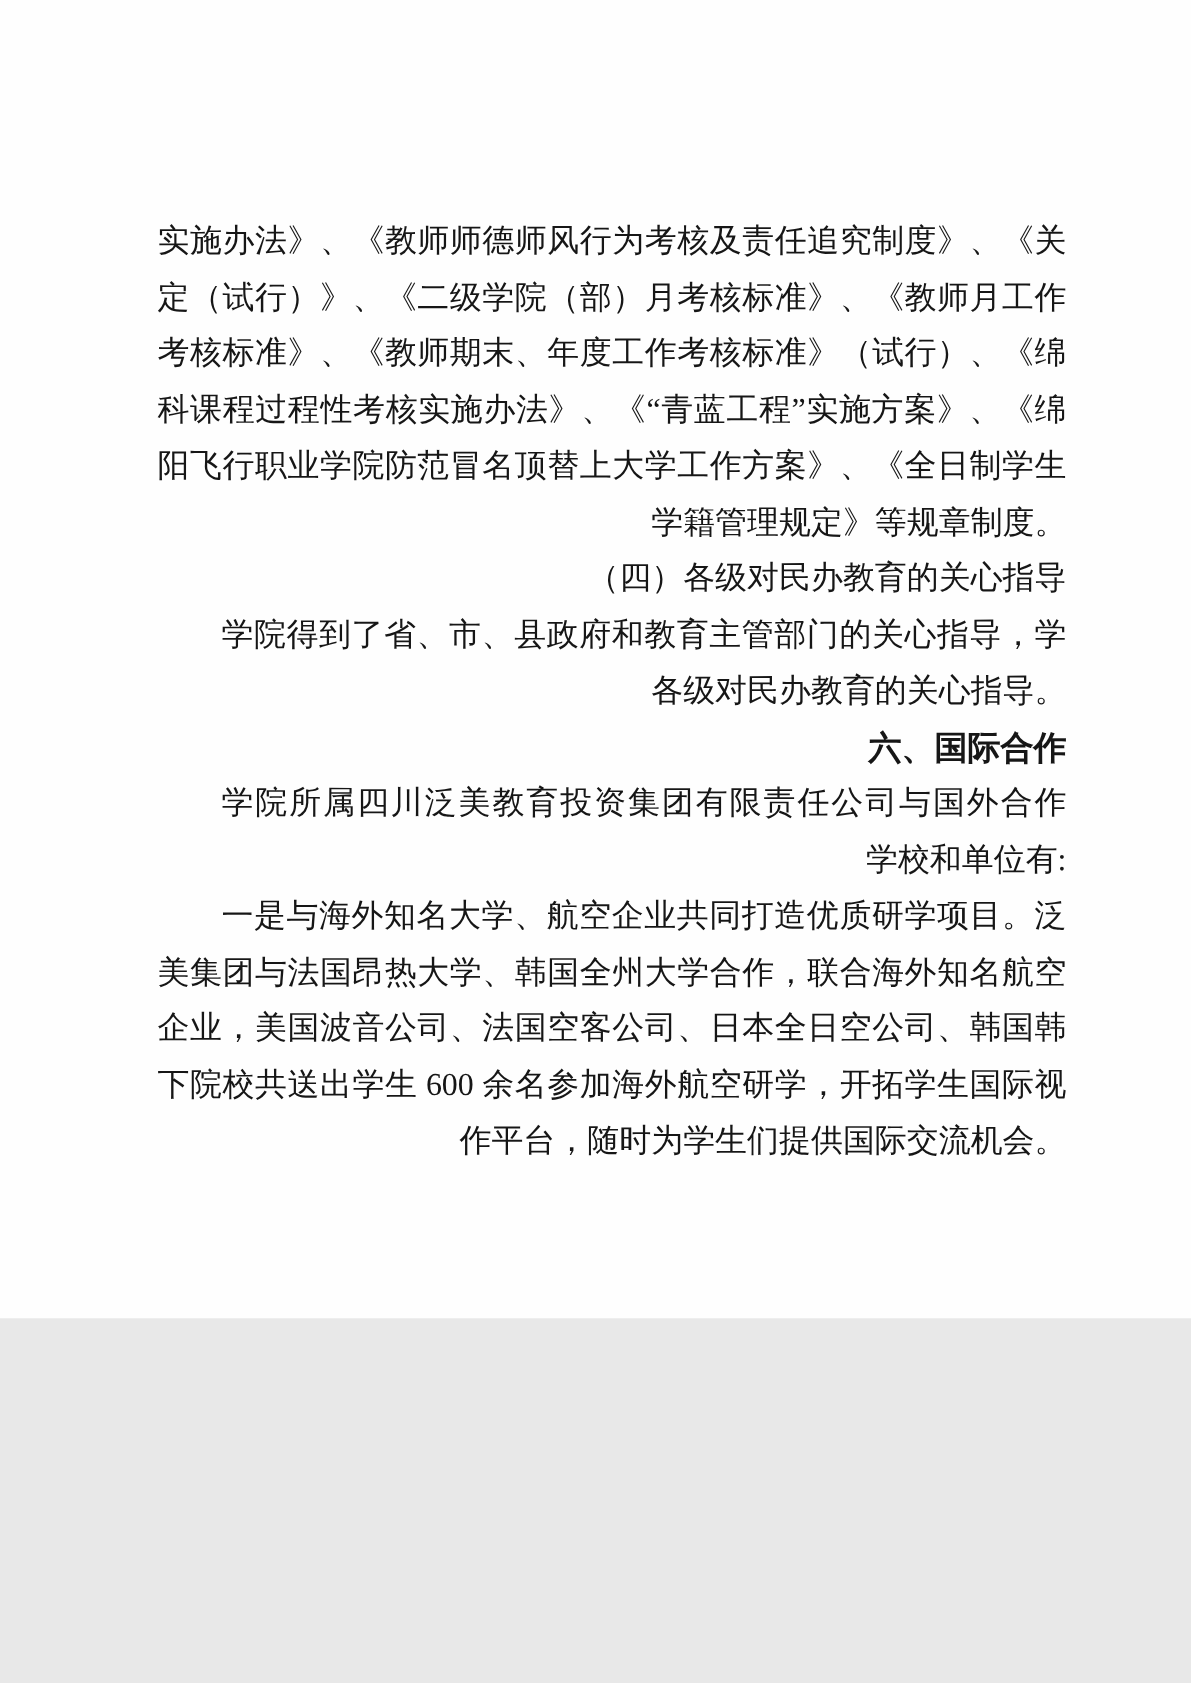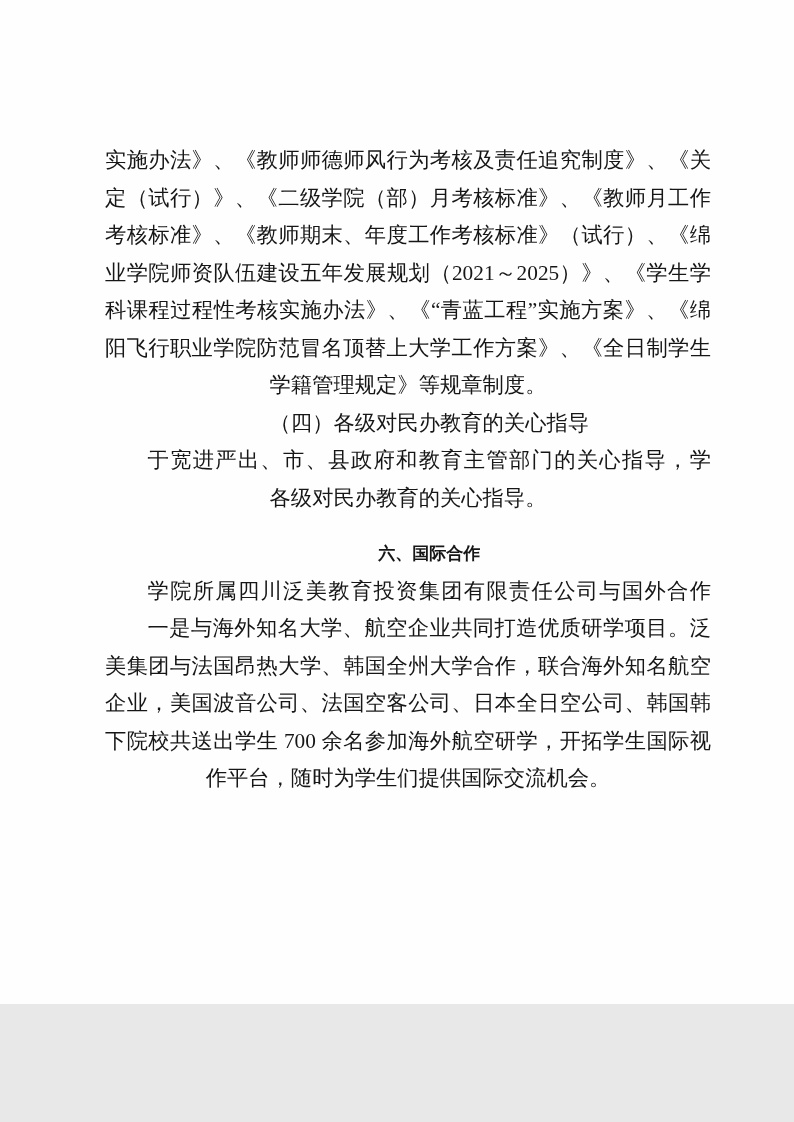--- a/index.html
+++ b/index.html
@@ -3,98 +3,97 @@
 <meta charset="utf-8">
 <style>
   html, body {
     margin: 0;
     padding: 0;
     background: #e8e8e8;
   }
   .page {
     position: relative;
     width: 794px;
-    height: 1004px;
+    height: 879px;
     margin: 0 auto;
     background: #fefefe;
     overflow: hidden;
     font-family: "Liberation Serif", "DejaVu Serif", serif;
     color: #161616;
   }
   .content {
     position: absolute;
     top: 142px;
     left: 105px;
     width: 606px;
   }
   .ln {
     height: 37.5px;
     line-height: 37.5px;
     font-size: 21.3px;
     letter-spacing: 0;
     white-space: nowrap;
-    text-align: center;
+    text-align: right;
   }
   
   .ln.j {
     white-space: normal;
     text-align: justify;
     text-align-last: justify;
     text-justify: inter-character;
   }
   
   .ln.ind {
     padding-left: 42.6px;
   }
   
   .ln.hd-kai {
     font-weight: 500;
   }
   
   .ln.hd-hei {
     font-family: "Liberation Sans", "DejaVu Sans", sans-serif;
     font-weight: 700;
-    font-size: 17px;
-    margin-top: 18px;
+    font-size: 22px;
   }
   .pagenum {
     position: absolute;
     top: 1012px;
     right: 117px;
     font-size: 21px;
     line-height: 26px;
     color: #3b82f6;
     letter-spacing: 1px;
   }
 </style>
 </head>
 <body>
 
 <div class="page">
   <div class="content">
 
     <div class="ln j">实施办法》、《教师师德师风行为考核及责任追究制度》、《关</div>
     <div class="ln j">定（试行）》、《二级学院（部）月考核标准》、《教师月工作</div>
     <div class="ln j">考核标准》、《教师期末、年度工作考核标准》（试行）、《绵</div>
-    <div class="ln j">业学院师资队伍建设五年发展规划（2021～2025）》、《学生学</div>
     <div class="ln j">科课程过程性考核实施办法》、《“青蓝工程”实施方案》、《绵</div>
     <div class="ln j">阳飞行职业学院防范冒名顶替上大学工作方案》、《全日制学生</div>
     <div class="ln">学籍管理规定》等规章制度。</div>
 
     <div class="ln ind hd-kai">（四）各级对民办教育的关心指导</div>
 
-    <div class="ln j ind">于宽进严出、市、县政府和教育主管部门的关心指导，学</div>
+    <div class="ln j ind">学院得到了省、市、县政府和教育主管部门的关心指导，学</div>
     <div class="ln">各级对民办教育的关心指导。</div>
 
     <div class="ln ind hd-hei">六、国际合作</div>
 
     <div class="ln j ind">学院所属四川泛美教育投资集团有限责任公司与国外合作</div>
+    <div class="ln">学校和单位有:</div>
 
     <div class="ln j ind">一是与海外知名大学、航空企业共同打造优质研学项目。泛</div>
     <div class="ln j">美集团与法国昂热大学、韩国全州大学合作，联合海外知名航空</div>
     <div class="ln j">企业，美国波音公司、法国空客公司、日本全日空公司、韩国韩</div>
-    <div class="ln j">下院校共送出学生 700 余名参加海外航空研学，开拓学生国际视</div>
+    <div class="ln j">下院校共送出学生 600 余名参加海外航空研学，开拓学生国际视</div>
     <div class="ln">作平台，随时为学生们提供国际交流机会。</div>
 
   </div>
 
   <div class="pagenum">— 31 —</div>
 </div>
 
 </body></html>

